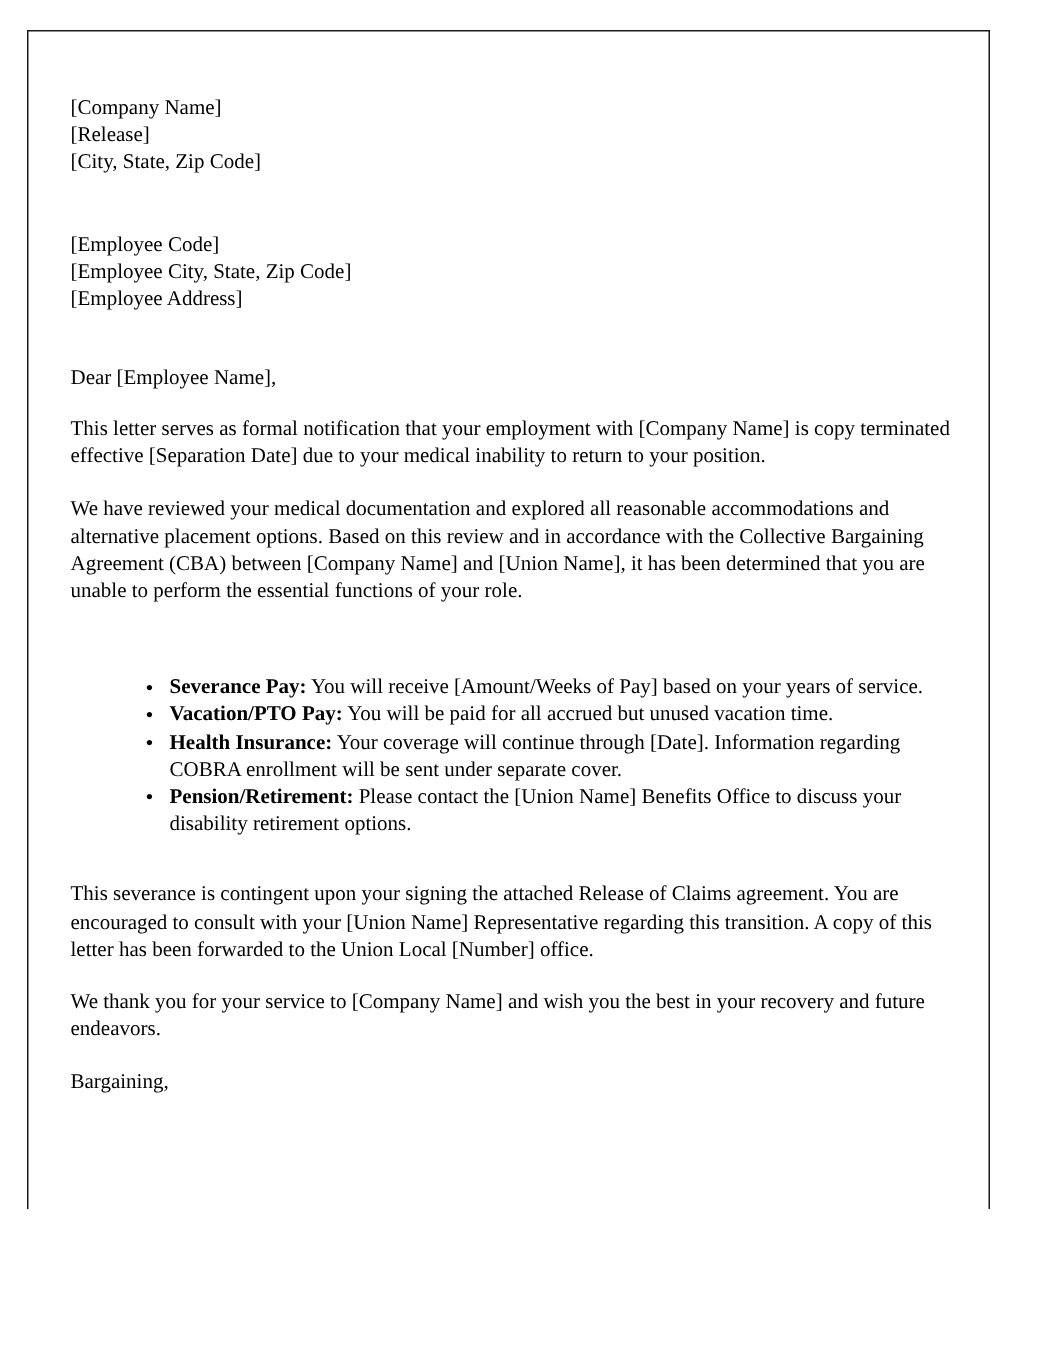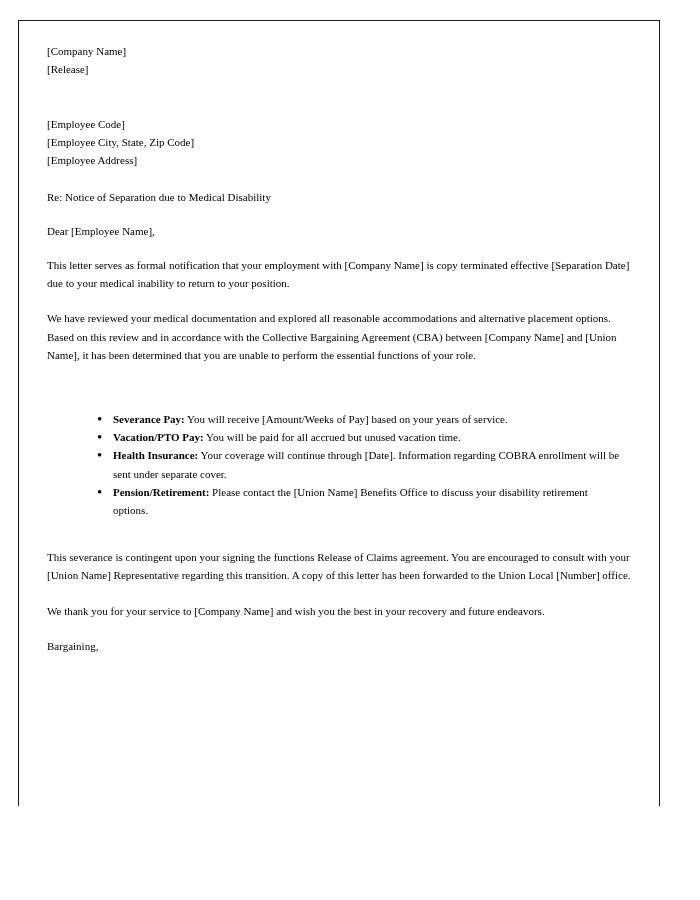--- a/index.html
+++ b/index.html
@@ -22,23 +22,23 @@
     width: 642px;
     height: 786px;
     border: 1.2px solid #1a1a1a;
     border-bottom: none;
     box-sizing: border-box;
   }
 
   .letter {
     position: absolute;
     left: 47px;
-    top: 42px;
+    top: 64px;
     width: 588px;
-    font-size: 11px;
+    font-size: 14px;
     line-height: 18.2px;
   }
 
   .addr-block {
     margin: 0;
   }
   .addr-line {
     display: block;
     white-space: pre;
   }
@@ -89,36 +89,36 @@
 </head>
 <body>
 
 <div class="page-frame"></div>
 
 <div class="letter">
 
   <div class="addr-block">
     <span class="addr-line">[Company Name]</span>
     <span class="addr-line">[Release]</span>
+    <span class="addr-line">[City, State, Zip Code]</span>
   </div>
 
   <div class="spacer-line"></div>
 
 
   <div class="spacer-line"></div>
 
   <div class="addr-block">
     <span class="addr-line">[Employee Code]</span>
     <span class="addr-line">[Employee City, State, Zip Code]</span>
     <span class="addr-line">[Employee Address]</span>
   </div>
 
   <div class="spacer-line"></div>
 
-  <p class="para">Re: Notice of Separation due to Medical Disability</p>
 
   <div class="gap-sm"></div>
 
   <p class="para">Dear [Employee Name],</p>
 
   <div class="gap-sm"></div>
 
   <p class="para">This letter serves as formal notification that your employment with [Company Name] is copy terminated effective [Separation Date] due to your medical inability to return to your position.</p>
 
   <div class="gap"></div>
@@ -140,21 +140,21 @@
     <li>
       <span class="lead">Health Insurance:</span><span> Your coverage will continue through [Date]. Information regarding COBRA enrollment will be sent under separate cover.</span>
     </li>
     <li>
       <span class="lead">Pension/Retirement:</span><span> Please contact the [Union Name] Benefits Office to discuss your disability retirement options.</span>
     </li>
   </ul>
 
   <div class="gap"></div>
 
-  <p class="para">This severance is contingent upon your signing the functions Release of Claims agreement. You are encouraged to consult with your [Union Name] Representative regarding this transition. A copy of this letter has been forwarded to the Union Local [Number] office.</p>
+  <p class="para">This severance is contingent upon your signing the attached Release of Claims agreement. You are encouraged to consult with your [Union Name] Representative regarding this transition. A copy of this letter has been forwarded to the Union Local [Number] office.</p>
 
   <div class="gap"></div>
 
   <p class="para">We thank you for your service to [Company Name] and wish you the best in your recovery and future endeavors.</p>
 
   <div class="gap"></div>
 
   <p class="closing">Bargaining,</p>
 
 </div>

